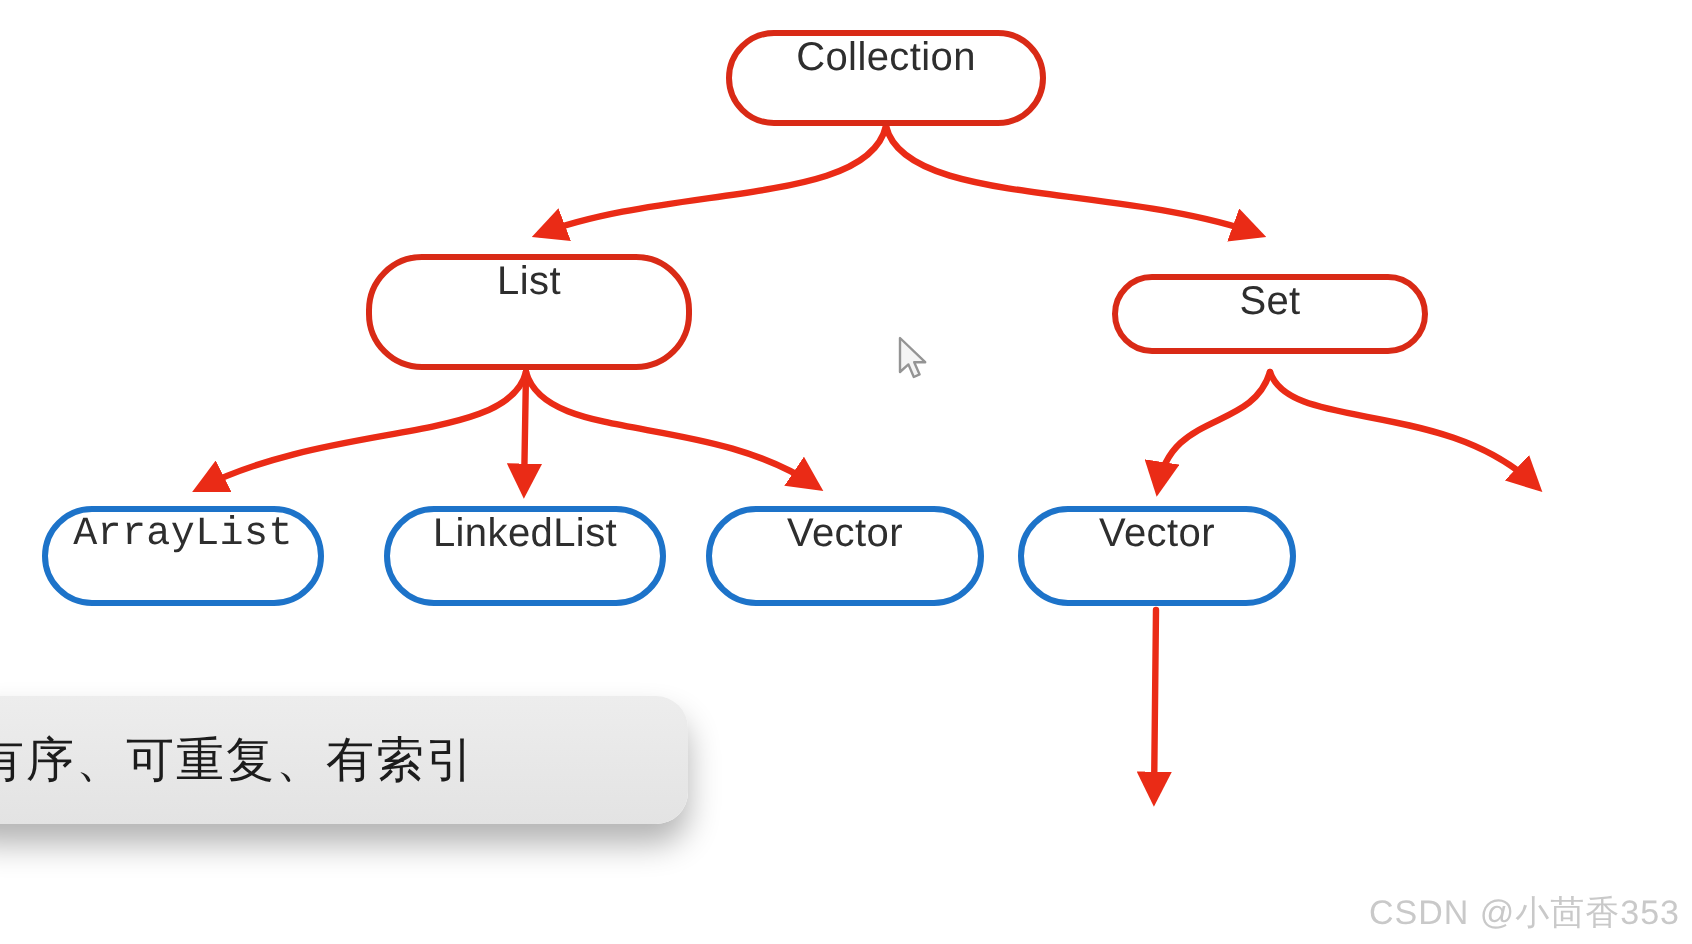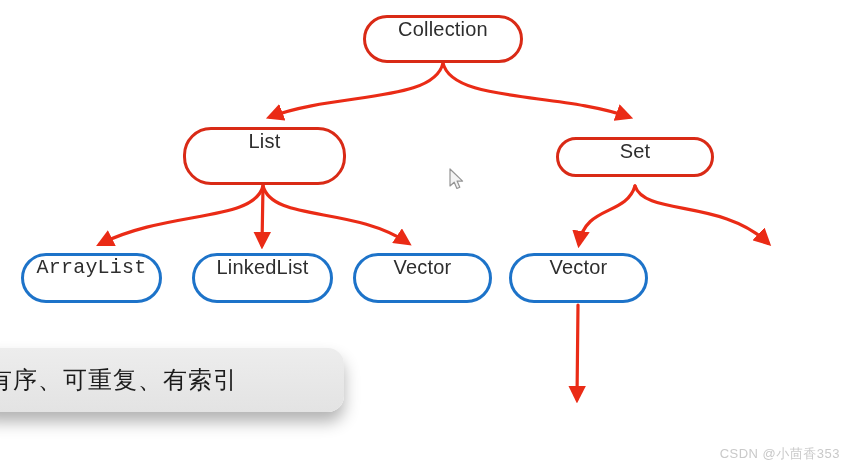--- a/index.html
+++ b/index.html
@@ -37,21 +37,21 @@
     font-size:24px;
     color:#1c1c1c;
     font-weight:500;
     white-space:nowrap;
     padding-left:10px;
     letter-spacing:1px;
   }
   .watermark{
     position:absolute;
     right:6px;top:445px;
-    font-size:13px;
+    font-size:17px;
     color:#c9c9c9;
     letter-spacing:.5px;
   }
   .cursor{position:absolute;left:447px;top:168px;pointer-events:none;}
 </style>
 </head>
 <body>
 
 <div class="stage">
 

